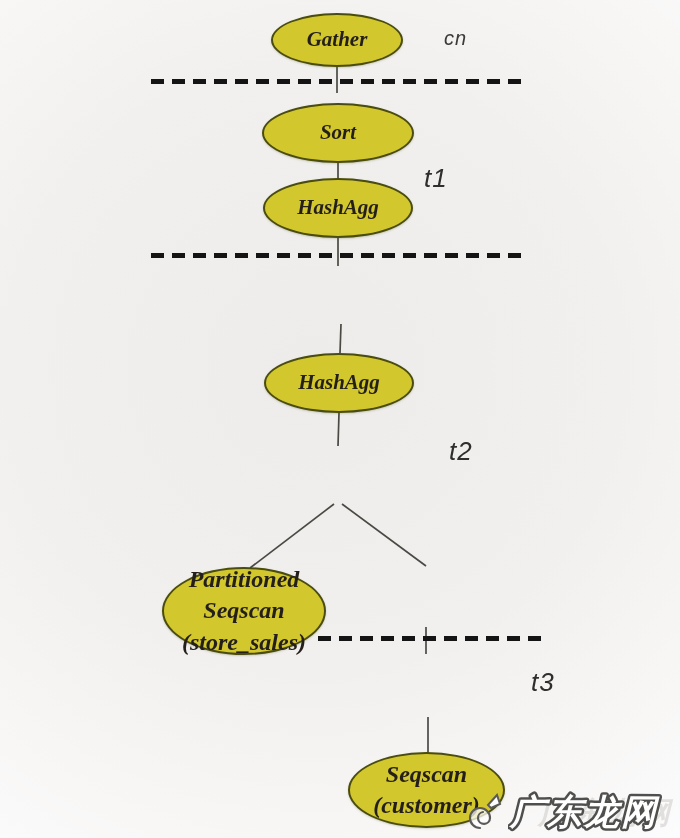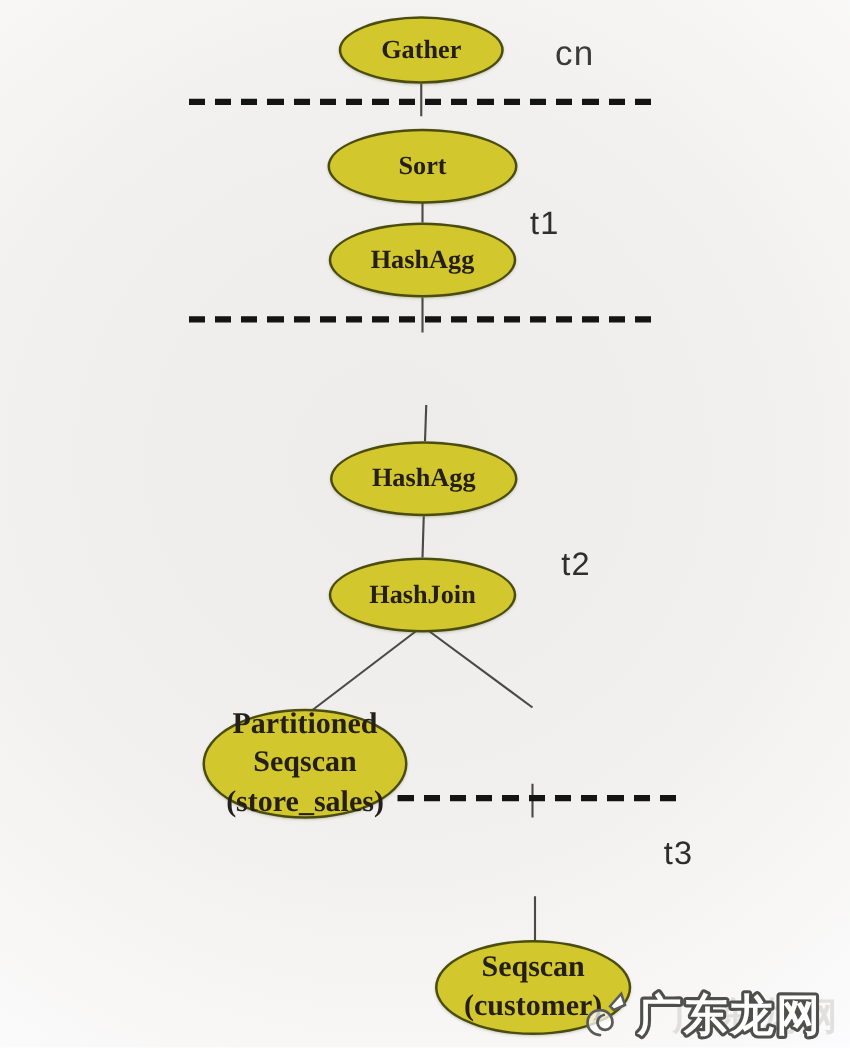--- a/index.html
+++ b/index.html
@@ -3,20 +3,21 @@
 <meta charset="utf-8">
 <style>
   html, body { margin: 0; padding: 0; background: #fdfcfe; }
   .canvas {
     position: relative;
     width: 680px; height: 838px;
     overflow: hidden;
     font-family: "Liberation Serif", serif;
     background:
       radial-gradient(90% 72% at 46% 44%, #edecea 0%, #f1f0ee 50%, #f8f7f6 80%, #fdfcfe 100%);
+    font-style: italic;
   }
   .edges { position: absolute; left: 0; top: 0; width: 680px; height: 838px; pointer-events: none; }
   .edges line { stroke: var(--edge, #4a4a45); stroke-width: 1.7; }
 
   .node {
     position: absolute;
     border-radius: 50%;
     background: var(--node-fill, #d3c72e);
     border: 2px solid var(--node-border, #4b4d10);
     box-sizing: border-box;
@@ -39,21 +40,21 @@
       transparent 13px, transparent 21px);
   }
 
   .anno {
     position: absolute;
     font-family: "Liberation Sans", sans-serif;
     color: var(--annotation, #2e2e2e);
     font-size: 26px;
     letter-spacing: 1px;
   }
-  .anno.cn { font-size: 28px; color: #3a3a3a; text-align: right; }
+  .anno.cn { font-size: 20px; color: #3a3a3a; text-align: right; }
 
   .watermark {
     position: absolute;
     right: 10px; bottom: 4px;
     display: flex; align-items: flex-end;
   }
   .wm-ghost {
     position: absolute;
     right: -4px; bottom: 0px;
     font-family: sans-serif;
@@ -95,23 +96,20 @@
 
   <div class="node" style="left:263px; top:178px; width:150px; height:60px;">
     <span class="nline">HashAgg</span>
   </div>
 
 
   <div class="node" style="left:264px; top:353px; width:150px; height:60px;">
     <span class="nline">HashAgg</span>
   </div>
 
-  <div class="node" style="left:263px; top:446px; width:150px; height:60px;">
-    <span class="nline">HashJoin</span>
-  </div>
 
   <div class="node small-text" style="left:162px; top:567px; width:164px; height:88px;">
     <span class="nline">Partitioned</span>
     <span class="nline">Seqscan</span>
     <span class="nline">(store_sales)</span>
   </div>
 
 
 
   <div class="node small-text" style="left:348px; top:752px; width:157px; height:76px;">

